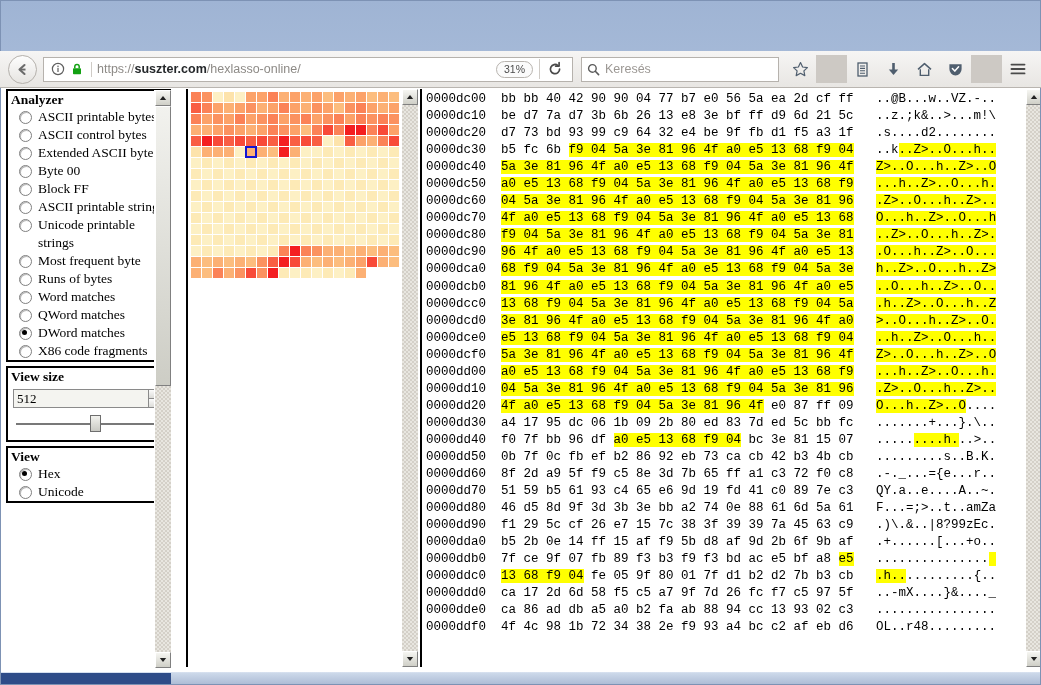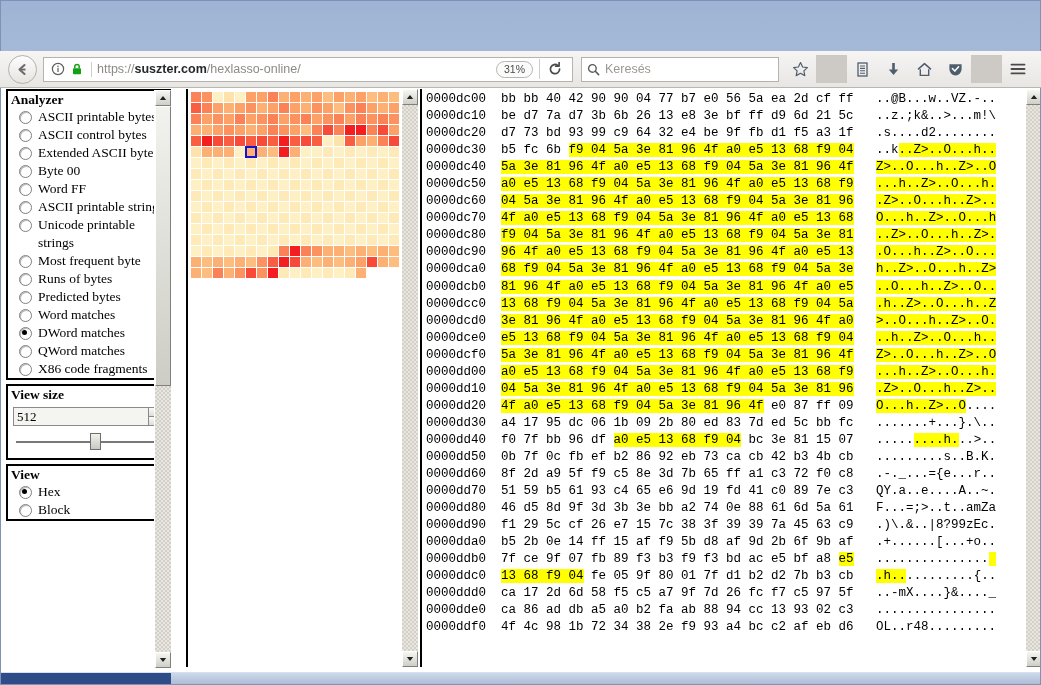--- a/index.html
+++ b/index.html
@@ -426,53 +426,49 @@
             <div class="radio-row">
               <div class="radio"></div>
               <div class="radio-label">Extended ASCII bytes</div>
             </div>
             <div class="radio-row">
               <div class="radio"></div>
               <div class="radio-label">Byte 00</div>
             </div>
             <div class="radio-row">
               <div class="radio"></div>
-              <div class="radio-label">Word FF</div>
+              <div class="radio-label">Block FF</div>
             </div>
             <div class="radio-row">
               <div class="radio"></div>
               <div class="radio-label">ASCII printable strings</div>
             </div>
             <div class="radio-row">
               <div class="radio"></div>
               <div class="radio-label">Unicode printable strings</div>
             </div>
             <div class="radio-row">
               <div class="radio"></div>
               <div class="radio-label">Most frequent byte</div>
             </div>
             <div class="radio-row">
               <div class="radio"></div>
               <div class="radio-label">Runs of bytes</div>
             </div>
             <div class="radio-row">
               <div class="radio"></div>
-              <div class="radio-label">Predicted bytes</div>
-            </div>
-            <div class="radio-row">
-              <div class="radio"></div>
               <div class="radio-label">Word matches</div>
+            </div>
+            <div class="radio-row">
+              <div class="radio"></div>
+              <div class="radio-label">QWord matches</div>
             </div>
             <div class="radio-row">
               <div class="radio checked"></div>
               <div class="radio-label">DWord matches</div>
-            </div>
-            <div class="radio-row">
-              <div class="radio"></div>
-              <div class="radio-label">QWord matches</div>
             </div>
             <div class="radio-row">
               <div class="radio"></div>
               <div class="radio-label">X86 code fragments</div>
             </div>
           </div>
       </div>
 
       <div class="panel">
         <div class="panel-title">View size</div>
@@ -504,21 +500,21 @@
 
       <div class="panel">
         <div class="panel-title">View</div>
         <div id="view-options">
             <div class="radio-row">
               <div class="radio checked"></div>
               <div class="radio-label">Hex</div>
             </div>
             <div class="radio-row">
               <div class="radio"></div>
-              <div class="radio-label">Block</div>
+              <div class="radio-label">Unicode</div>
             </div>
           </div>
       </div>
 
 
       <div class="sb-scroll">
         <div class="sb-arrow">
           <svg width="8" height="6" viewBox="0 0 8 6">
               <path d="M4 1 L7.2 5 L0.8 5 Z" fill="#222"></path>
             </svg>

